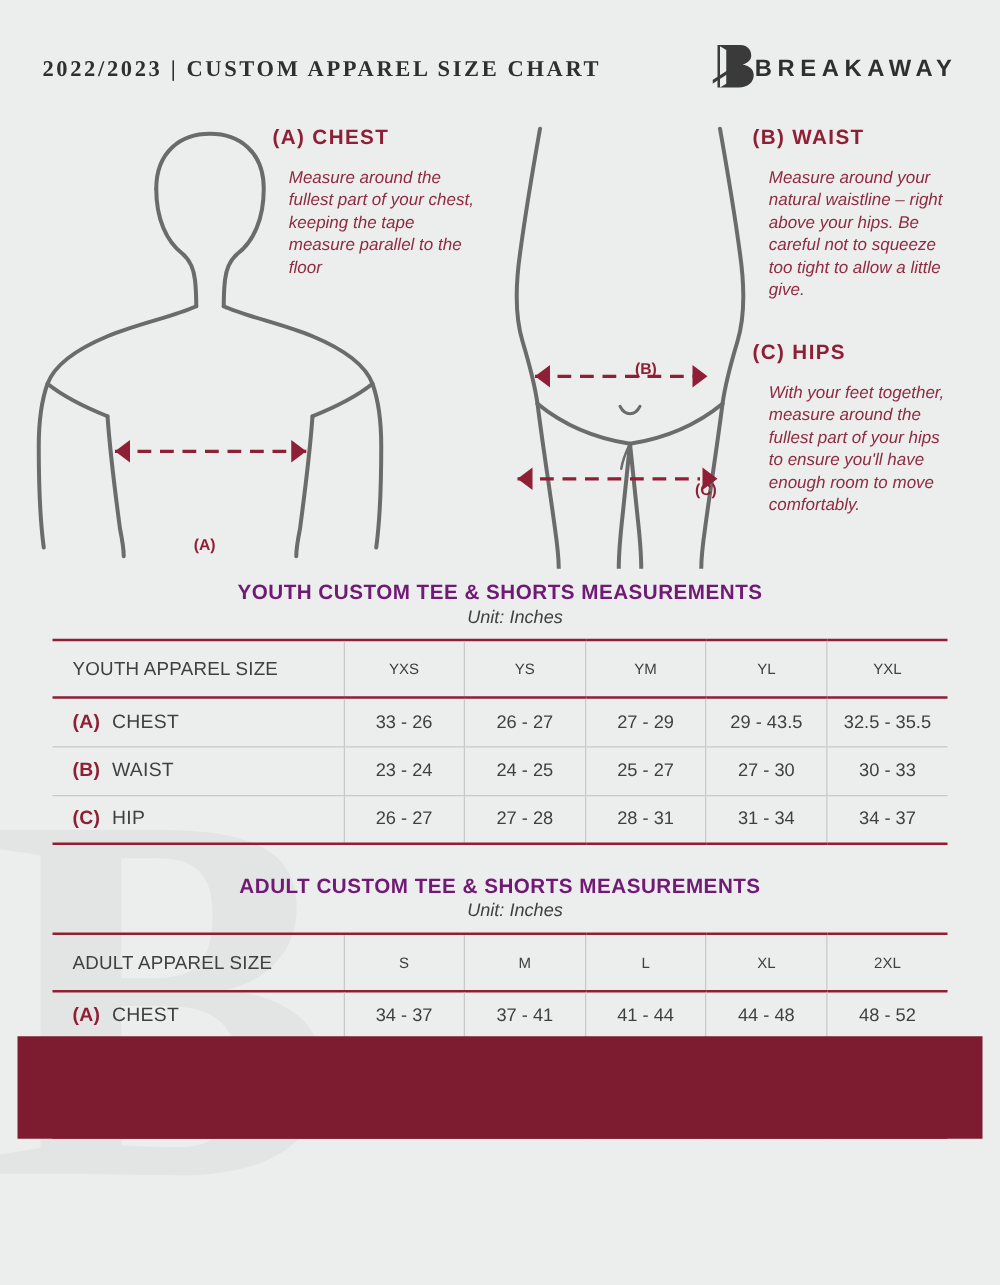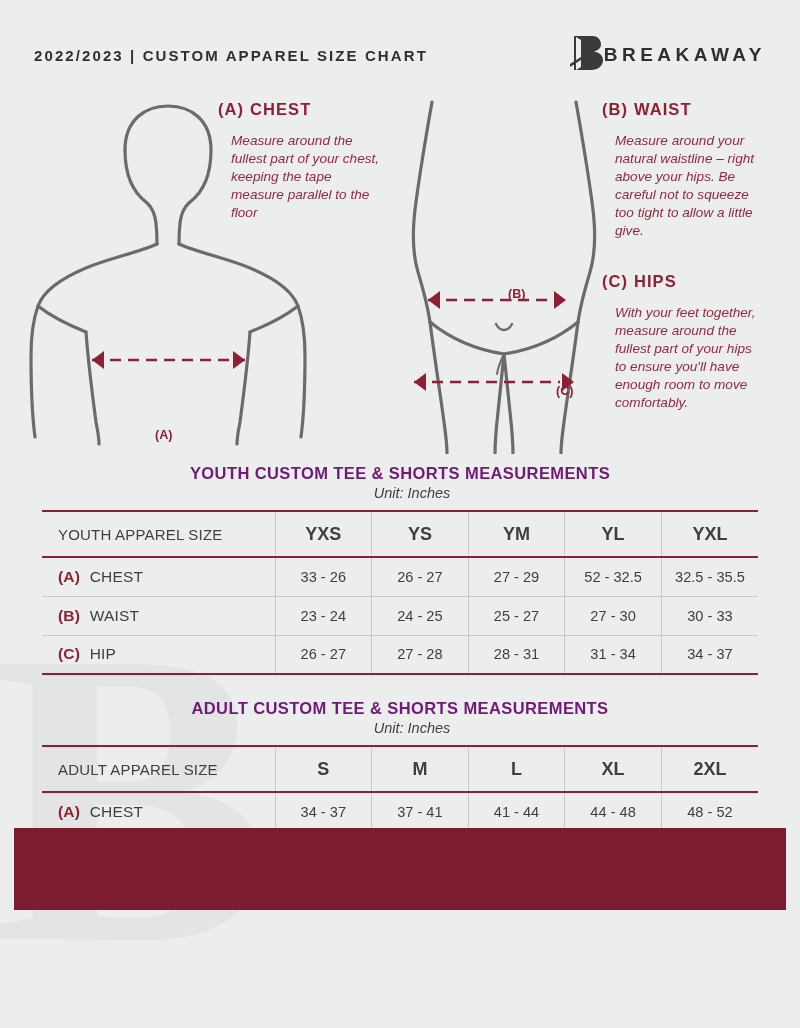--- a/index.html
+++ b/index.html
@@ -31,24 +31,25 @@
   .page { position: relative; z-index: 1; }
 
   
   .header {
     display: flex;
     align-items: center;
     justify-content: space-between;
     padding: 34px 34px 0 34px;
   }
   .header-title {
-    font-size: 15px;
+    font-size: 18px;
     font-weight: bold;
     letter-spacing: 2.1px;
     color: #2f2f2f;
+    font-family: Liberation Serif, serif;
   }
   .brand {
     display: flex;
     align-items: center;
   }
   .brand-mark { display:block; }
   .brand-name {
     font-size: 19px;
     font-weight: bold;
     letter-spacing: 4.5px;
@@ -111,22 +112,22 @@
     border-right: 1px solid #c9c9c9;
     height: 39px;
     text-align: center;
     font-size: 14.6px;
     color: #3f3f3f;
     font-weight: normal;
   }
   thead th {
     border-top: 2px solid #8f1f35;
     border-bottom: 2px solid #8f1f35;
-    font-weight: bold;
-    font-size: 18px;
+    font-weight: normal;
+    font-size: 12px;
     height: 46px;
   }
   thead th.rowlabel {
     font-weight: normal;
     font-size: 15px;
     text-align: left;
     padding-left: 16px;
     letter-spacing: .2px;
   }
   tbody td { border-bottom: 1px solid #c9c9c9; }
@@ -281,21 +282,21 @@
       </thead>
       <tbody>
         <tr>
           <td class="rowlabel">
             <span class="tag" style="margin-right: 5px;">(A)</span>
             <span>CHEST</span>
           </td>
           <td>33 - 26</td>
           <td>26 - 27</td>
           <td>27 - 29</td>
-          <td>52 - 32.5</td>
+          <td>29 - 43.5</td>
           <td>32.5 - 35.5</td>
         </tr>
         <tr>
           <td class="rowlabel">
             <span class="tag" style="margin-right: 5px;">(B)</span>
             <span>WAIST</span>
           </td>
           <td>23 - 24</td>
           <td>24 - 25</td>
           <td>25 - 27</td>

